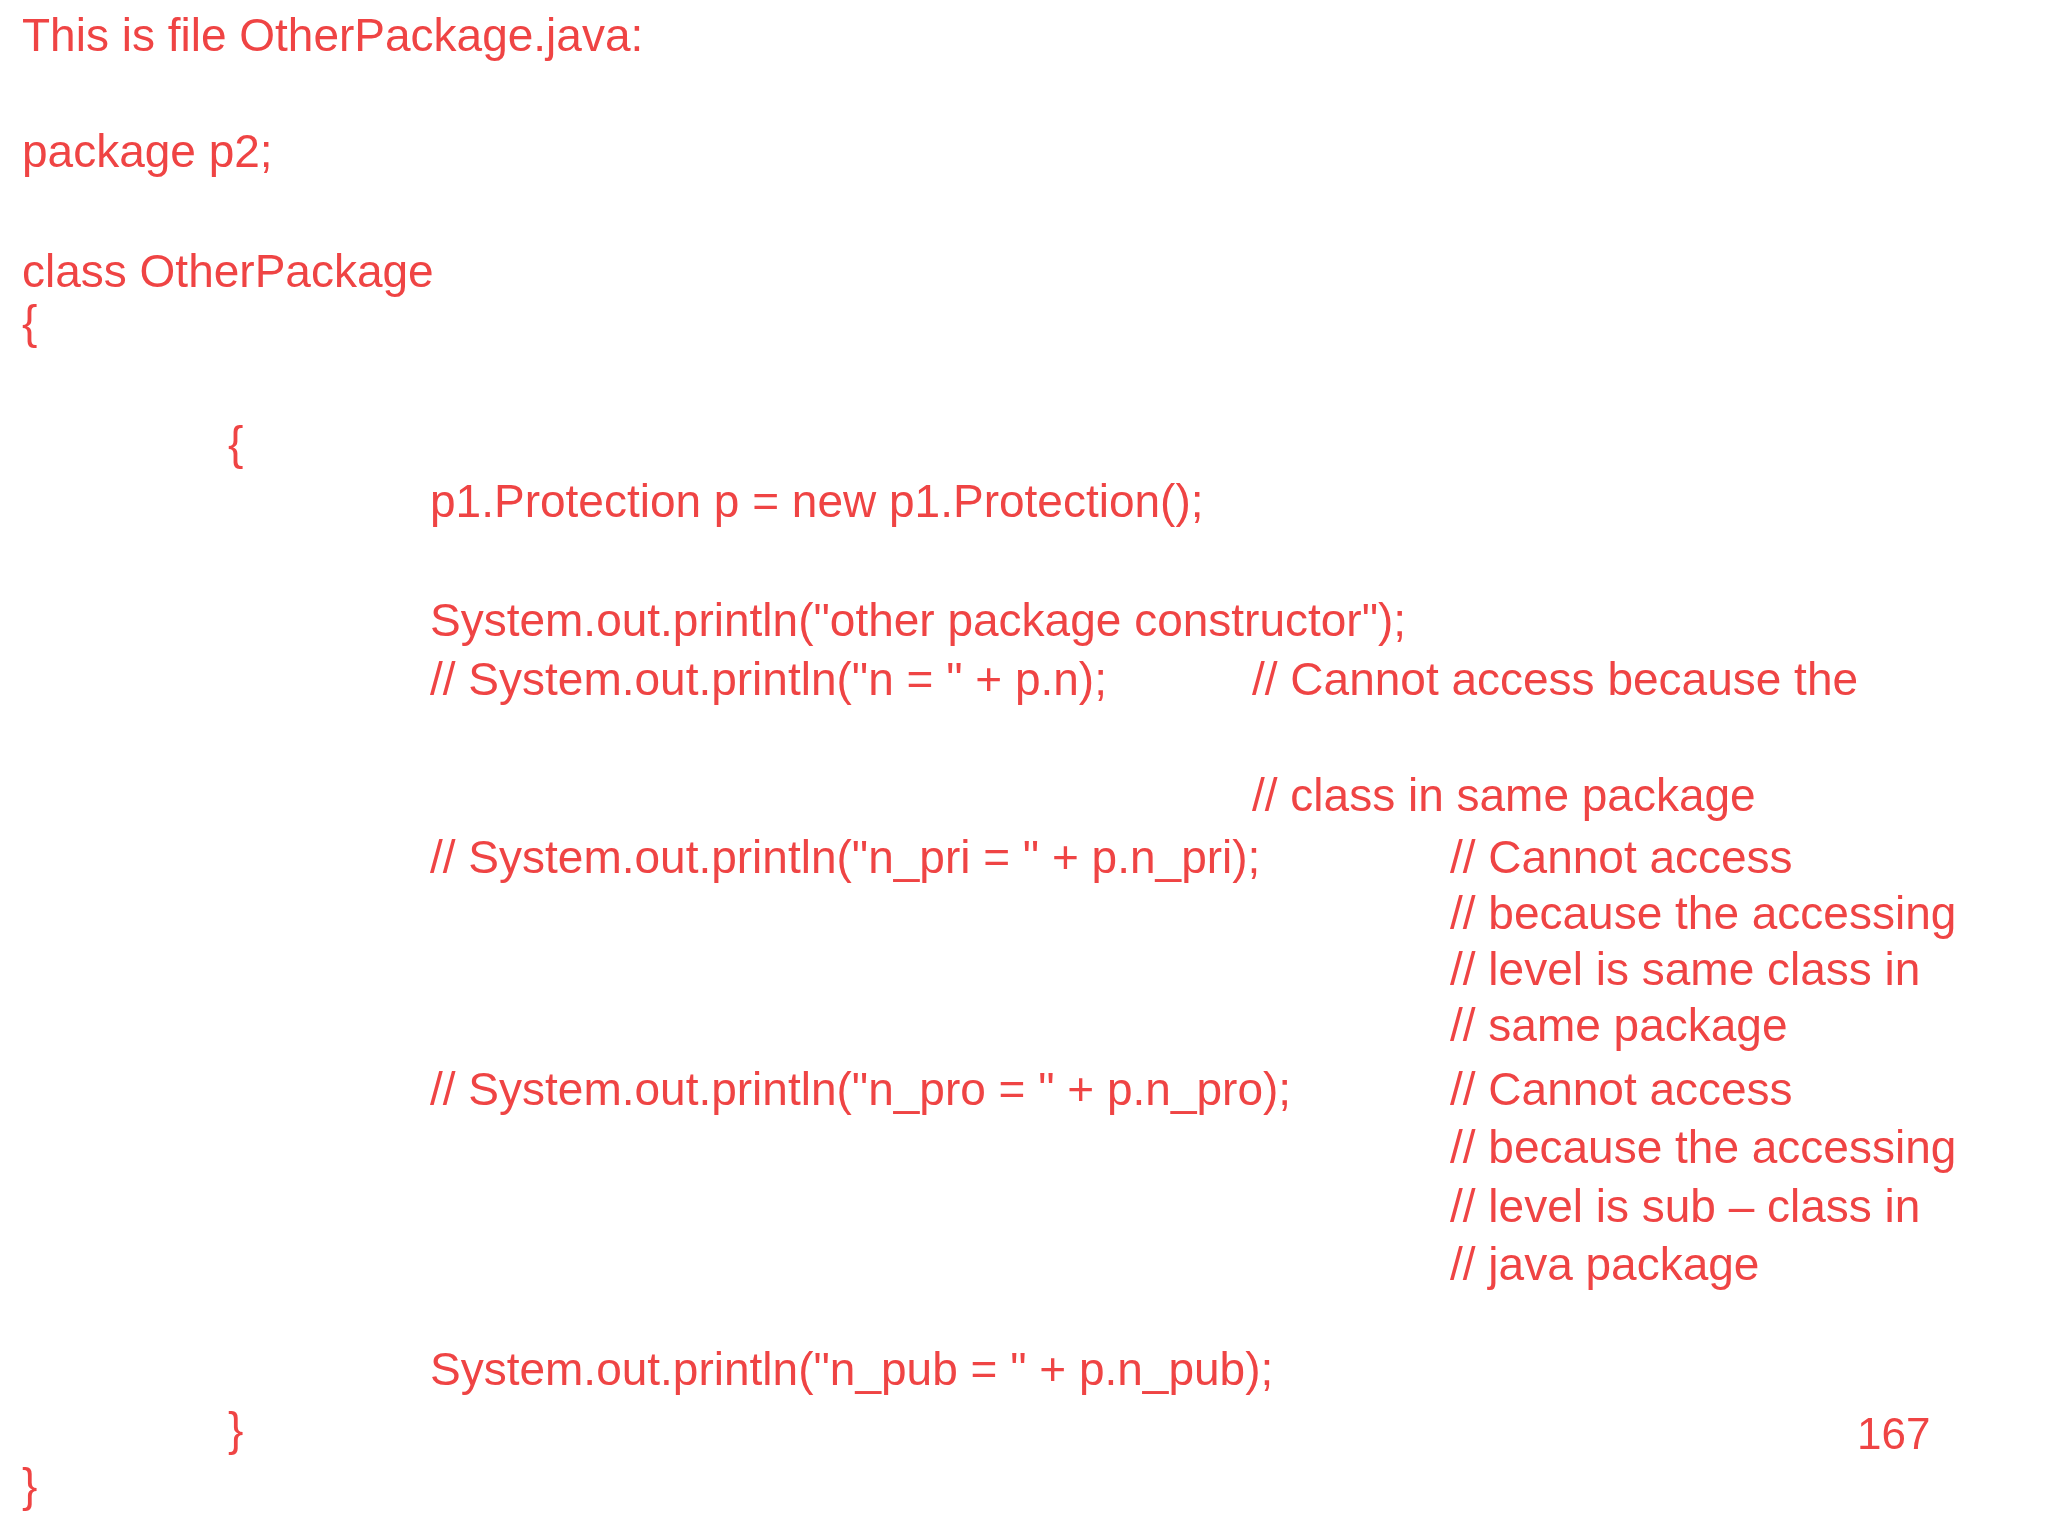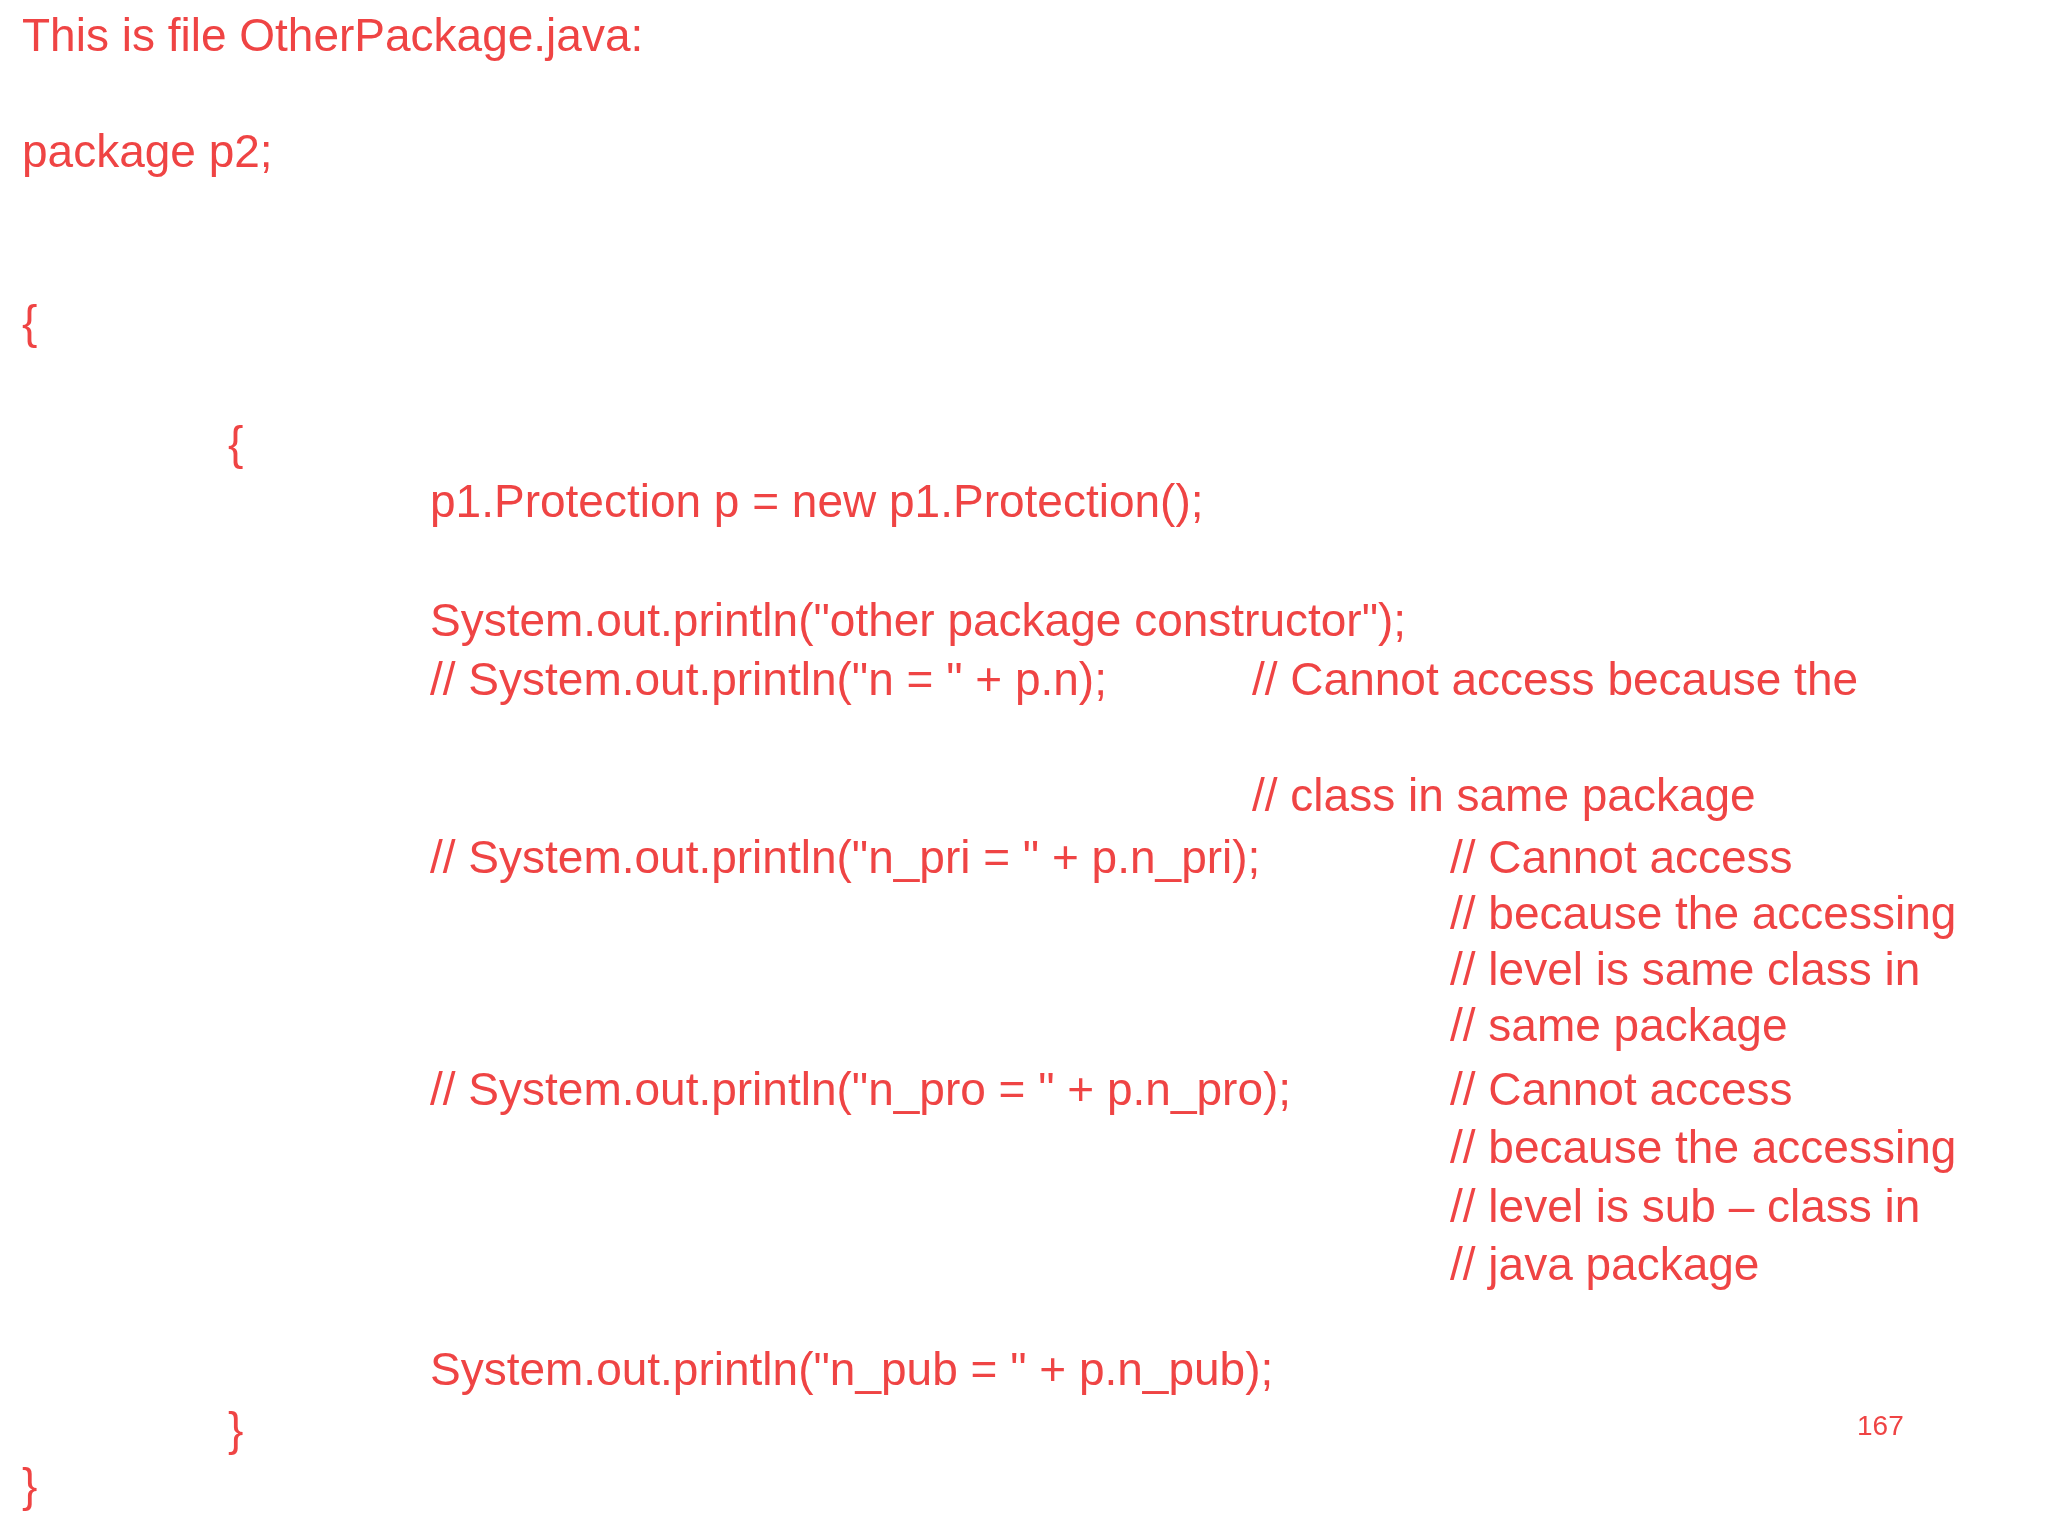--- a/index.html
+++ b/index.html
@@ -19,32 +19,33 @@
   }
   .run {
     position: absolute;
     white-space: pre;
     line-height: 1;
   }
   .page-num {
     position: absolute;
     white-space: pre;
     line-height: 1;
-    font-size: 28px;
+    font-size: 44px;
   }
 </style>
 </head>
 <body>
 
 <div class="slide">
 
   <div class="run" style="left:22px; top:12px">This is file OtherPackage.java:</div>
 
   <div class="run" style="left:22px; top:128px">package p2;</div>
 
+  <div class="run" style="left:22px; top:248px">class OtherPackage</div>
 
   <div class="run" style="left:22px; top:299px">{</div>
 
 
   <div class="run" style="left:228px; top:420px">{</div>
 
   <div class="run" style="left:430px; top:478px">p1.Protection p = new p1.Protection();</div>
 
   <div class="run" style="left:430px; top:597px">System.out.println("other package constructor");</div>
 

